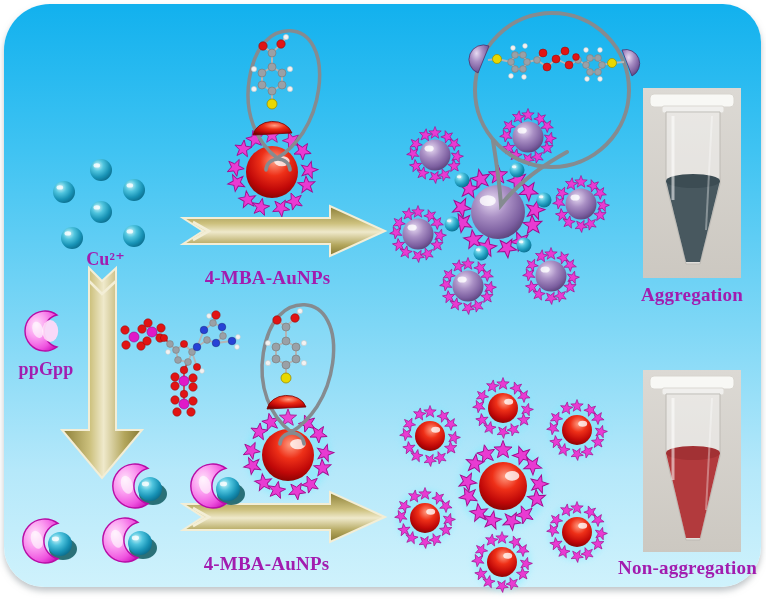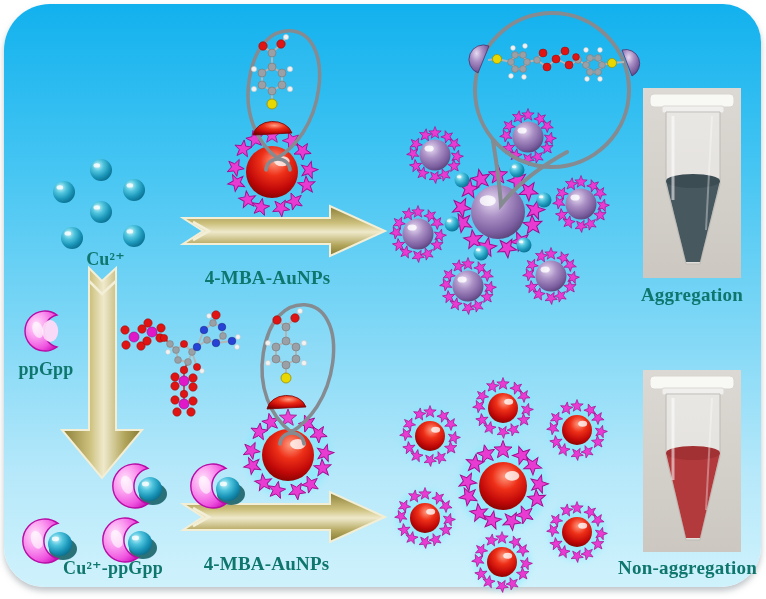--- a/index.html
+++ b/index.html
@@ -3,21 +3,21 @@
 <meta charset="utf-8">
 <style>
   html,body{margin:0;padding:0;background:#ffffff;}
   .stage{position:relative;width:766px;height:599px;background:#ffffff;overflow:hidden;
          font-family:"Liberation Serif","DejaVu Serif",serif;}
   .panel{position:absolute;left:4px;top:4px;width:757px;height:583px;
          border-radius:46px 38px 40px 40px;
          background:linear-gradient(180deg,#12b1ee 0%,#3fc3f2 25%,#7ed7f6 55%,#b5e8fa 80%,#cff2fc 100%);
          box-shadow:0 4px 6px rgba(140,150,155,.55);}
   svg.layer{position:absolute;left:0;top:0;z-index:2;}
-  .label{position:absolute;z-index:3;font-weight:bold;color:#0f766e;text-align:center;
+  .label{position:absolute;z-index:3;font-weight:bold;color:#a21caf;text-align:center;
          line-height:1.1;letter-spacing:.2px;}
   .fs18{font-size:18px;} .fs19{font-size:19px;}
 </style>
 </head>
 <body>
 
 <div class="stage">
   <div class="panel"></div>
 
   <svg class="layer" width="766" height="599" viewBox="0 0 766 599">
@@ -601,16 +601,15 @@
         <line x1="673" y1="398" x2="673" y2="480" stroke="rgba(255,255,255,0.55)" stroke-width="3"></line>
         <line x1="712" y1="398" x2="706" y2="510" stroke="rgba(255,255,255,0.35)" stroke-width="2"></line>
       </g>
     </g>
   </svg>
 
   <div class="label fs18" style="left:58px;top:250px;width:95px;">Cu²⁺</div>
   <div class="label fs19" style="left:190px;top:268px;width:155px;">4-MBA-AuNPs</div>
   <div class="label fs19" style="left:612px;top:285px;width:160px;">Aggregation</div>
   <div class="label fs18" style="left:6px;top:360px;width:80px;">ppGpp</div>
-  <div class="label fs18" style="left:32px;top:559px;width:162px;">Cu²⁺-ppGpp</div>
   <div class="label fs19" style="left:189px;top:554px;width:155px;">4-MBA-AuNPs</div>
   <div class="label fs19" style="left:595px;top:558px;width:185px;">Non-aggregation</div>
 </div>
 
 </body></html>

